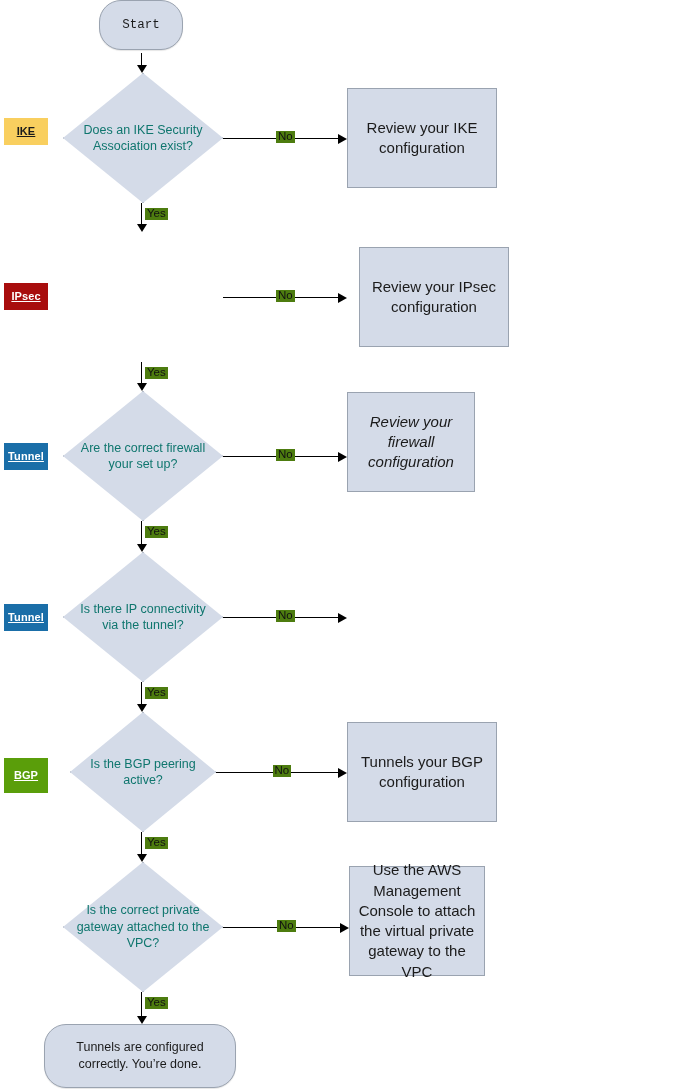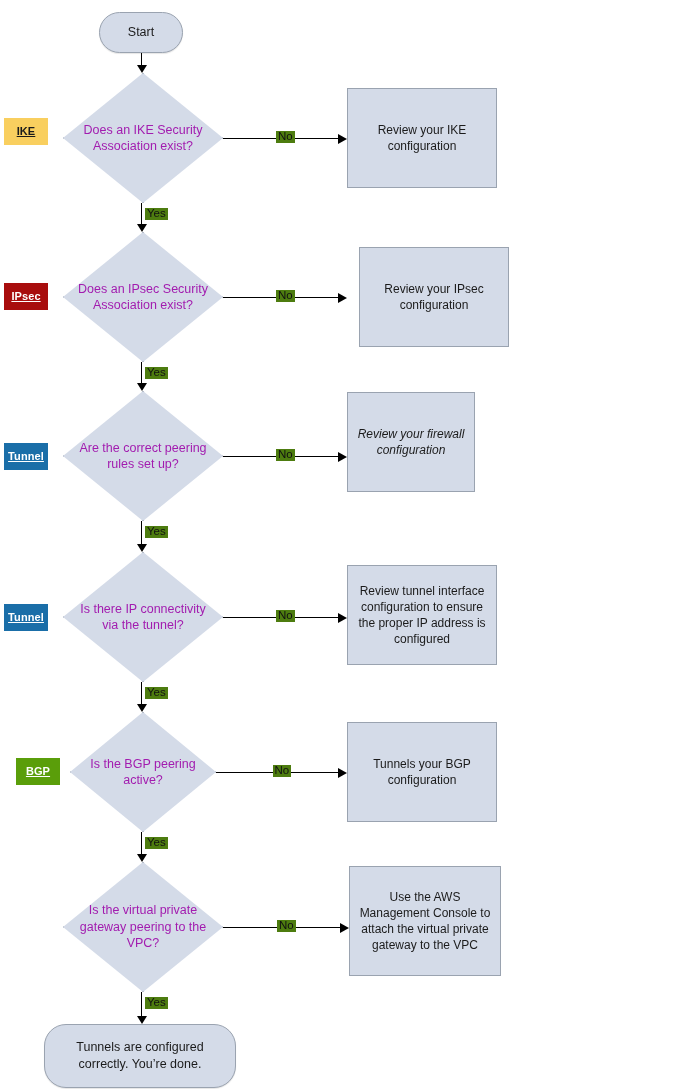--- a/index.html
+++ b/index.html
@@ -64,38 +64,38 @@
     -webkit-clip-path: polygon(50% 0%, 100% 50%, 50% 100%, 0% 50%);
   }
   .decision .dtext {
     position: absolute;
     inset: 0;
     display: flex;
     align-items: center;
     justify-content: center;
     text-align: center;
     font-size: 12.5px;
-    color: #a21caf;
+    color: #0f766e;
     line-height: 1.32;
     padding: 0 12px;
     box-sizing: border-box;
     pointer-events: none;
   }
 
   
   .process {
     position: absolute;
     box-sizing: border-box;
     background: #d4dbe8;
     border: 1px solid #9aa3b0;
     display: flex;
     align-items: center;
     justify-content: center;
     text-align: center;
-    font-size: 12px;
+    font-size: 15px;
     color: #1b1b1b;
     line-height: 1.35;
     padding: 0 8px;
   }
 
   
   .vline {
     position: absolute;
     width: 1px;
     background: #000;
@@ -130,53 +130,48 @@
   }
 </style>
 </head>
 <body>
 
 <div id="canvas">
     <div class="badge" style="left: 4px; top: 118px; width: 44px; height: 27px; background: rgb(249, 207, 95); color: rgb(26, 26, 26);">IKE</div>
     <div class="badge" style="left: 4px; top: 283px; width: 44px; height: 27px; background: rgb(168, 13, 13); color: rgb(255, 255, 255);">IPsec</div>
     <div class="badge" style="left: 4px; top: 443px; width: 44px; height: 27px; background: rgb(26, 110, 168); color: rgb(255, 255, 255);">Tunnel</div>
     <div class="badge" style="left: 4px; top: 604px; width: 44px; height: 27px; background: rgb(26, 110, 168); color: rgb(255, 255, 255);">Tunnel</div>
-    <div class="badge" style="left: 16px; top: 758px; width: 44px; height: 27px; background: rgb(90, 158, 10); color: rgb(255, 255, 255);">BGP</div>
-    <div class="terminator" style="left: 99px; top: 12px; width: 84px; height: 41px;">Start</div>
+    <div class="badge" style="left: 4px; top: 758px; width: 44px; height: 35px; background: rgb(90, 158, 10); color: rgb(255, 255, 255);">BGP</div>
+    <div class="terminator" style="left: 99px; top: 0; width: 84px; height: 50px; font-family: Liberation Mono, monospace;">Start</div>
     <div class="terminator" style="left: 44px; top: 1024px; width: 192px; height: 64px; font-size: 12.5px; padding: 0px 14px; box-sizing: border-box;">Tunnels are configured correctly. You’re done.</div>
     <div class="decision" style="left: 63px; top: 73px; width: 160px; height: 130px;">
       <div class="dia"></div>
       <div class="dtext">Does an IKE Security Association exist?</div>
     </div>
-    <div class="decision" style="left: 63px; top: 232px; width: 160px; height: 130px;">
-      <div class="dia"></div>
-      <div class="dtext">Does an IPsec Security Association exist?</div>
-    </div>
     <div class="decision" style="left: 63px; top: 391px; width: 160px; height: 130px;">
       <div class="dia"></div>
-      <div class="dtext">Are the correct peering rules set up?</div>
+      <div class="dtext">Are the correct firewall your set up?</div>
     </div>
     <div class="decision" style="left: 63px; top: 552px; width: 160px; height: 130px;">
       <div class="dia"></div>
       <div class="dtext">Is there IP connectivity via the tunnel?</div>
     </div>
     <div class="decision" style="left: 70px; top: 712px; width: 146px; height: 120px;">
       <div class="dia"></div>
       <div class="dtext">Is the BGP peering active?</div>
     </div>
     <div class="decision" style="left: 63px; top: 862px; width: 160px; height: 130px;">
       <div class="dia"></div>
-      <div class="dtext">Is the virtual private gateway peering to the VPC?</div>
+      <div class="dtext">Is the correct private gateway attached to the VPC?</div>
     </div>
     <div class="process" style="left: 347px; top: 88px; width: 150px; height: 100px;">Review your IKE configuration</div>
     <div class="process" style="left: 359px; top: 247px; width: 150px; height: 100px;">Review your IPsec configuration</div>
     <div class="process" style="left: 347px; top: 392px; width: 128px; height: 100px; font-style: italic;">Review your firewall configuration</div>
-    <div class="process" style="left: 347px; top: 565px; width: 150px; height: 100px;">Review tunnel interface configuration to ensure the proper IP address is configured</div>
     <div class="process" style="left: 347px; top: 722px; width: 150px; height: 100px;">Tunnels your BGP configuration</div>
-    <div class="process" style="left: 349px; top: 866px; width: 152px; height: 110px;">Use the AWS Management Console to attach the virtual private gateway to the VPC</div>
+    <div class="process" style="left: 349px; top: 866px; width: 136px; height: 110px;">Use the AWS Management Console to attach the virtual private gateway to the VPC</div>
     <div class="vline" style="left: 141px; top: 53px; height: 13px;"></div>
     <div class="arrow-down" style="left: 137px; top: 65px;"></div>
     <div class="vline" style="left: 141px; top: 203px; height: 22px;"></div>
     <div class="arrow-down" style="left: 137px; top: 224px;"></div>
     <div class="edge-label" style="left: 145px; top: 208px;">Yes</div>
     <div class="vline" style="left: 141px; top: 362px; height: 22px;"></div>
     <div class="arrow-down" style="left: 137px; top: 383px;"></div>
     <div class="edge-label" style="left: 145px; top: 367px;">Yes</div>
     <div class="vline" style="left: 141px; top: 521px; height: 24px;"></div>
     <div class="arrow-down" style="left: 137px; top: 544px;"></div>

